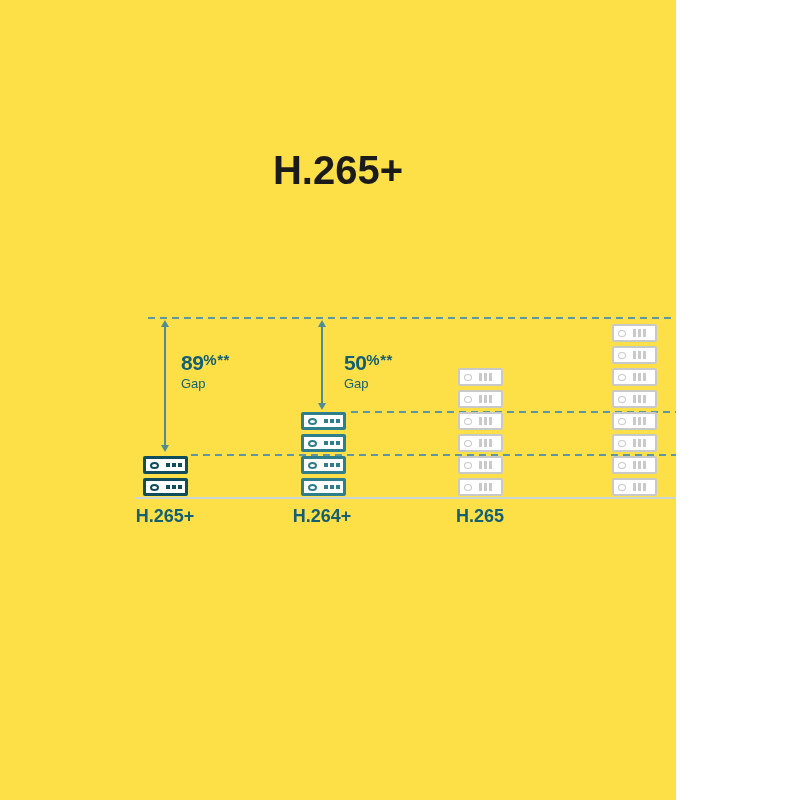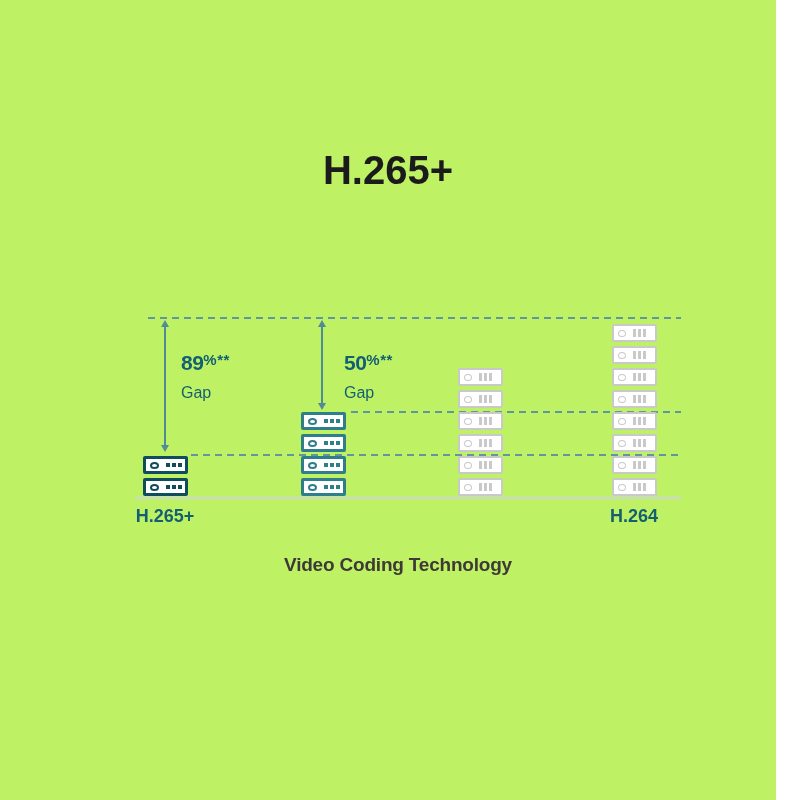--- a/index.html
+++ b/index.html
@@ -1,17 +1,17 @@
 <!DOCTYPE html>
 <html><head>
 <meta charset="utf-8">
 <style>
   html,body{margin:0;padding:0;background:#fff;}
   #canvas{
-    position:relative;width:776px;height:800px;background:#bef264;overflow:hidden;
+    position:relative;width:676px;height:800px;background:#fde047;overflow:hidden;
     font-family:"Liberation Sans", sans-serif;
     --dark:#0f4d5c; --teal:#2e7e8b; --gray:#c9c9c9;
     --dash:#5e97a0; --arrow:#4f8c96; --labelc:#146072;
     --baseline:#ccd5da; --titlec:#1b1b1b; --xlabelc:#3e3936;
   }
   .page-title{
     position:absolute;top:148px;left:0;right:0;text-align:center;
     font-size:40px;font-weight:bold;color:var(--titlec);letter-spacing:0;
   }
   .dash{
@@ -40,21 +40,21 @@
   .v-arrow::before,.v-arrow::after{content:"";position:absolute;left:-3px;border-left:4px solid transparent;border-right:4px solid transparent;}
   .v-arrow::before{top:-6px;border-bottom:7px solid var(--arrow);}
   .v-arrow::after{bottom:-6px;border-top:7px solid var(--arrow);}
   .arrow-1{left:164px;top:326px;height:120px;}
   .arrow-2{left:321px;top:326px;height:78px;}
 
   .gap{position:absolute;color:var(--labelc);z-index:4;line-height:1;}
   .gap-1{left:181px;top:352px;} .gap-2{left:344px;top:352px;}
   .gap .num{font-size:21px;font-weight:bold;letter-spacing:-0.5px;}
   .gap .suf{font-size:15px;font-weight:bold;vertical-align:5px;letter-spacing:0.5px;}
-  .gap .word{font-size:16px;margin-top:12px;}
+  .gap .word{font-size:13px;margin-top:4px;}
 
   .col-label{
     position:absolute;top:506px;width:140px;text-align:center;
     font-size:18px;font-weight:bold;color:var(--labelc);z-index:4;
   }
   .col-label.c1{left:95px;} .col-label.c2{left:252px;} .col-label.c3{left:410px;} .col-label.c4{left:564px;}
 
   .x-label{
     position:absolute;top:554px;left:20px;right:0;text-align:center;
     font-size:19px;font-weight:bold;color:var(--xlabelc);letter-spacing:-0.2px;
@@ -247,17 +247,17 @@
   <div class="gap gap-1">
     <span class="num">89</span><span class="suf">%**</span>
     <div class="word">Gap</div>
   </div>
   <div class="gap gap-2">
     <span class="num">50</span><span class="suf">%**</span>
     <div class="word">Gap</div>
   </div>
 
   <div class="col-label c1">H.265+</div>
-  <div class="col-label c4">H.264</div>
-
-  <div class="x-label">Video Coding Technology</div>
+  <div class="col-label c2">H.264+</div>
+  <div class="col-label c3">H.265</div>
+
 
 </div>
 
 </body></html>

